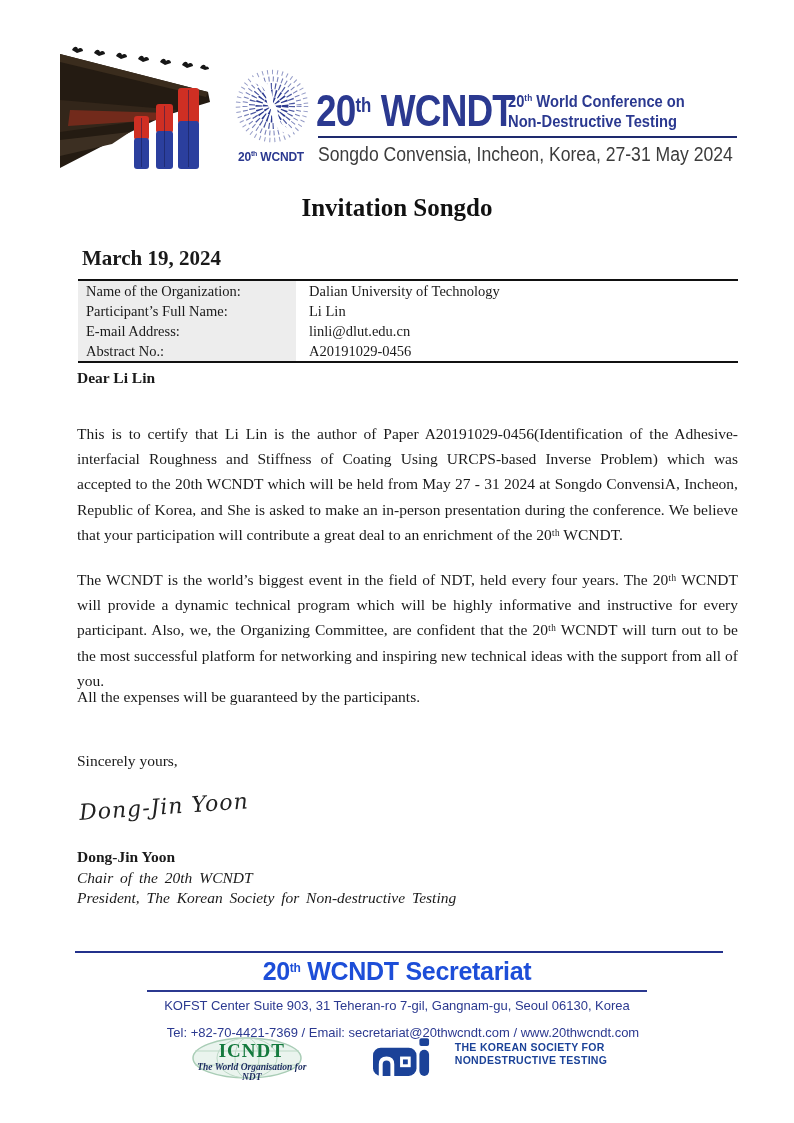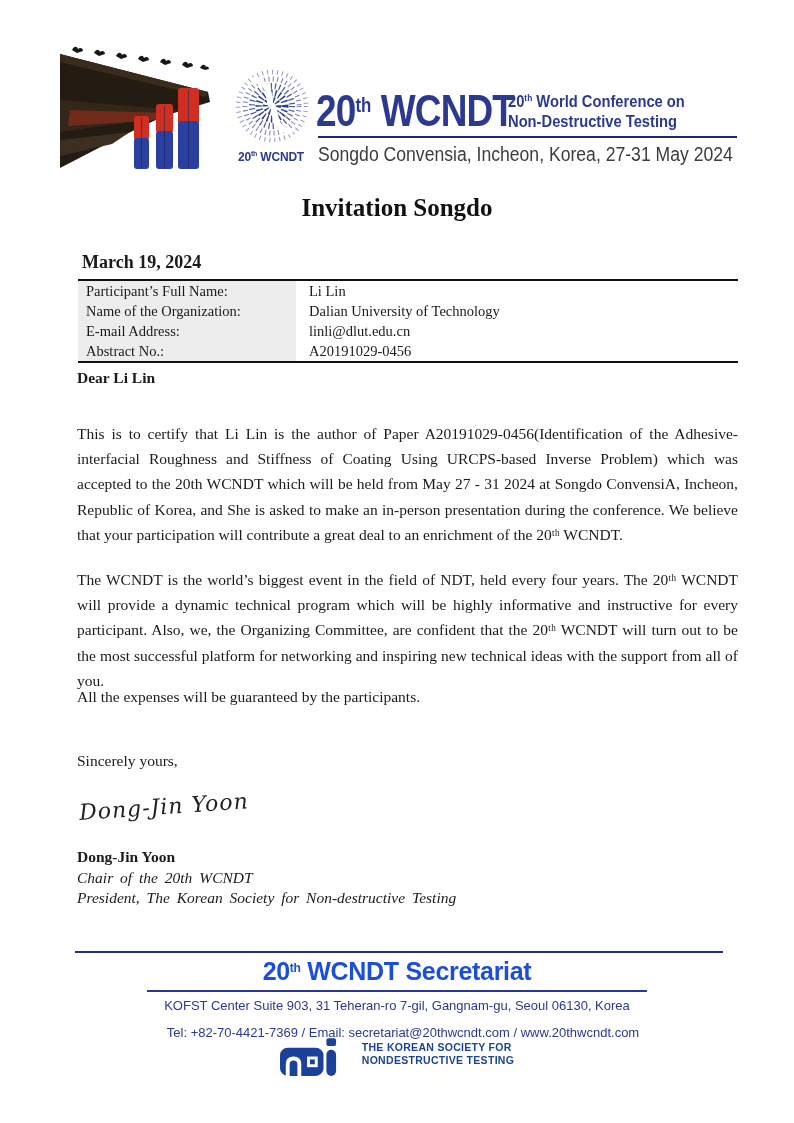--- a/index.html
+++ b/index.html
@@ -21,21 +21,21 @@
   .tagline { left:508px; top:88px; font-family:"Liberation Sans","DejaVu Sans",sans-serif;
     font-weight:bold; font-size:16px; line-height:20px; color:#2b3990;
     transform:scaleX(.92); transform-origin:left top; white-space:nowrap; }
   .tagline sup { font-size:9px; }
   .header-rule { left:318px; top:136px; width:419px; height:2px; background:#1e2a6e; }
   .venue { left:318px; top:143px; font-family:"Liberation Sans","DejaVu Sans",sans-serif;
     font-size:20px; color:#3c3c3c; transform:scaleX(.88); transform-origin:left top; white-space:nowrap; }
 
   
   .doc-title { left:0; top:194px; width:794px; text-align:center; font-weight:bold; font-size:25px; color:#111; }
-  .date { left:82px; top:252px; font-weight:bold; font-size:18px; }
+  .date { left:82px; top:246px; font-weight:bold; font-size:21px; }
   .info-table { left:78px; top:279px; width:660px; border-top:2.5px solid #111; border-bottom:2.5px solid #111; }
   .info-row { display:grid; grid-template-columns:218px 1fr; }
   .info-label { background:#ededed; padding:1px 4px 1px 8px; font-size:14.5px; line-height:18px; }
   .info-value { background:#fff; padding:1px 4px 1px 13px; font-size:14.5px; line-height:18px; }
   .salutation { left:77px; top:369px; font-weight:bold; font-size:15.5px; }
   .para { left:77px; width:661px; font-size:15.5px; line-height:25.2px; text-align:justify; }
   .para1 { top:421px; }
   .para2 { top:567px; }
   .para3 { top:684px; text-align:left; }
   .closing { left:77px; top:752px; font-size:15.5px; }
@@ -128,26 +128,26 @@
 </div>
 
 <div class="abs header-rule"></div>
 <div class="abs venue">Songdo Convensia, Incheon, Korea, 27-31 May 2024</div>
 
 <div class="abs doc-title">Invitation Songdo</div>
 <div class="abs date">March 19, 2024</div>
 
 <div class="abs info-table">
   <div class="info-row">
+    <div class="info-label">Name of the Organization:</div>
+    <div class="info-value">Dalian University of Technology</div>
+  </div>
+  <div class="info-row">
     <div class="info-label">Participant’s Full Name:</div>
     <div class="info-value">Li Lin</div>
-  </div>
-  <div class="info-row">
-    <div class="info-label">Name of the Organization:</div>
-    <div class="info-value">Dalian University of Technology</div>
   </div>
   <div class="info-row">
     <div class="info-label">E-mail Address:</div>
     <div class="info-value">linli@dlut.edu.cn</div>
   </div>
   <div class="info-row">
     <div class="info-label">Abstract No.:</div>
     <div class="info-value">A20191029-0456</div>
   </div>
 </div>
@@ -163,20 +163,31 @@
 <div class="abs signer-title signer-title1">Chair of the 20th WCNDT</div>
 <div class="abs signer-title signer-title2">President, The Korean Society for Non-destructive Testing</div>
 
 <div class="abs footer-rule"></div>
 <div class="abs footer-title"><span>20</span><sup>th</sup><span> WCNDT Secretariat</span></div>
 <div class="abs footer-underline"></div>
 <div class="abs footer-line footer-address">KOFST Center Suite 903, 31 Teheran-ro 7-gil, Gangnam-gu, Seoul 06130, Korea</div>
 <div class="abs footer-line footer-contact">Tel: +82-70-4421-7369 / Email: secretariat@20thwcndt.com / www.20thwcndt.com</div>
 
 <div class="abs footer-logos">
+  <div class="icndt">
+    <svg width="130" height="46" viewBox="0 0 130 46">
+      <ellipse cx="60" cy="22" rx="54" ry="20" fill="#eaf4ee" stroke="#a9cdb6" stroke-width="1.5"></ellipse>
+      <ellipse cx="60" cy="22" rx="30" ry="20" fill="none" stroke="#bcd9c6" stroke-width="1"></ellipse>
+      <ellipse cx="60" cy="22" rx="12" ry="20" fill="none" stroke="#bcd9c6" stroke-width="1"></ellipse>
+      <line x1="8" y1="15" x2="112" y2="15" stroke="#bcd9c6" stroke-width="1"></line>
+      <line x1="8" y1="29" x2="112" y2="29" stroke="#bcd9c6" stroke-width="1"></line>
+    </svg>
+    <div class="icndt-name">ICNDT</div>
+    <div class="icndt-tagline">The World Organisation for NDT</div>
+  </div>
   <div class="ksnt">
     <svg width="58" height="40" viewBox="0 0 60 41">
       <rect x="0" y="10" width="45" height="29" rx="8" fill="#1b4298"></rect>
       <path d="M8,39 V27 q0,-6 6,-6 q6,0 6,6 V39" fill="none" stroke="#ffffff" stroke-width="4"></path>
       <rect x="28" y="19" width="11" height="11" fill="#ffffff"></rect>
       <rect x="31" y="22" width="5" height="5" fill="#1b4298"></rect>
       <rect x="48" y="12" width="10" height="27" rx="5" fill="#1b4298"></rect>
       <rect x="48" y="0" width="10" height="8" rx="2" fill="#1b4298"></rect>
     </svg>
     <div class="ksnt-text">

